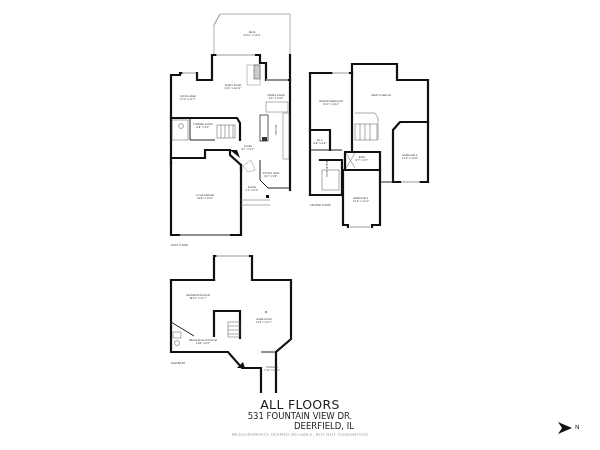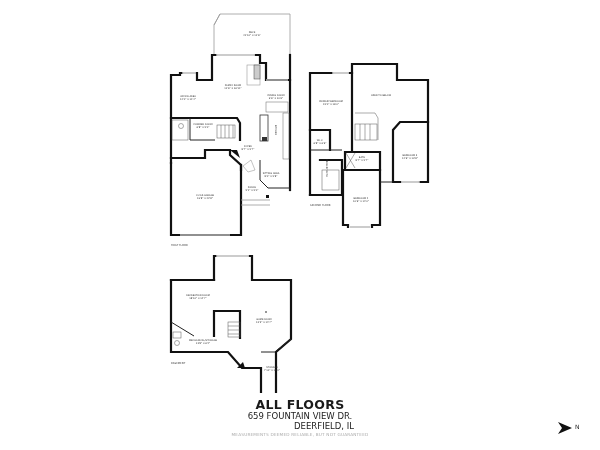--- a/index.html
+++ b/index.html
@@ -7,21 +7,21 @@
   #plan { position: absolute; left: 0; top: 0; width: 600px; height: 450px; }
   .wall { stroke: #111; stroke-width: 2.2; fill: none; stroke-linecap: square; }
   .wall-thin { stroke: #222; stroke-width: 1; fill: none; }
   .win { stroke: #bbb; stroke-width: 1.5; fill: none; }
   .deck { stroke: #999; stroke-width: 0.8; fill: none; }
   .fix { stroke: #555; stroke-width: 0.5; fill: none; }
   .door { stroke: #888; stroke-width: 0.5; fill: none; }
   .lbl { font-family: "DejaVu Sans", sans-serif; font-size: 2.4px; fill: #333; text-anchor: middle; }
   .floor-lbl { font-family: "DejaVu Sans", sans-serif; font-size: 2.6px; fill: #444; text-anchor: start; }
   .title { position: absolute; left: 0; width: 600px; text-align: center; color: #1a1a1a; }
-  #t1 { top: 397px; font-family: "DejaVu Sans", sans-serif; font-weight: bold; font-size: 12.5px; letter-spacing: 0.3px; }
+  #t1 { top: 397px; font-family: "DejaVu Sans", sans-serif; font-weight: normal; font-size: 12.5px; letter-spacing: 0.3px; }
   #t2 { top: 411px; font-family: "DejaVu Sans", sans-serif; font-size: 8.5px; color: #222; }
   #t3 { top: 421px; font-family: "DejaVu Sans", sans-serif; font-size: 8.5px; color: #222; margin-left: 24px; }
   #t4 { top: 432px; font-family: "DejaVu Sans", sans-serif; font-size: 4.2px; color: #aaa; letter-spacing: 0.2px; }
   #north { position: absolute; left: 556px; top: 420px; width: 30px; height: 16px; }
 </style>
 </head>
 <body>
 
 <svg id="plan" viewBox="0 0 600 450" xmlns="http://www.w3.org/2000/svg">
 
@@ -173,21 +173,21 @@
     <text class="lbl" x="264" y="323">13'3" X 14'7"</text>
     <text class="lbl" x="203" y="341">MECHANICAL/STORAGE</text>
     <text class="lbl" x="203" y="344">13'8" X 6'2"</text>
     <text class="lbl" x="272" y="368">STORAGE</text>
     <text class="lbl" x="272" y="371">7'10" X 15'0"</text>
     <text class="floor-lbl" x="171" y="364">BASEMENT</text>
   </g>
 </svg>
 
 <div id="t1" class="title">ALL FLOORS</div>
-<div id="t2" class="title">659 FOUNTAIN VIEW DR.</div>
+<div id="t2" class="title">531 FOUNTAIN VIEW DR.</div>
 <div id="t3" class="title">DEERFIELD, IL</div>
 <div id="t4" class="title">MEASUREMENTS DEEMED RELIABLE, BUT NOT GUARANTEED</div>
 
 <div id="north">
   <svg width="30" height="16" viewBox="0 0 30 16">
     <polygon points="2,2 16,8 2,14 6,8" fill="#111"></polygon>
   </svg>
   <span style="position:absolute; left:19px; top:3px; font-size:6px; font-family:'DejaVu Sans', sans-serif; color:#222;">N</span>
 </div>
 

